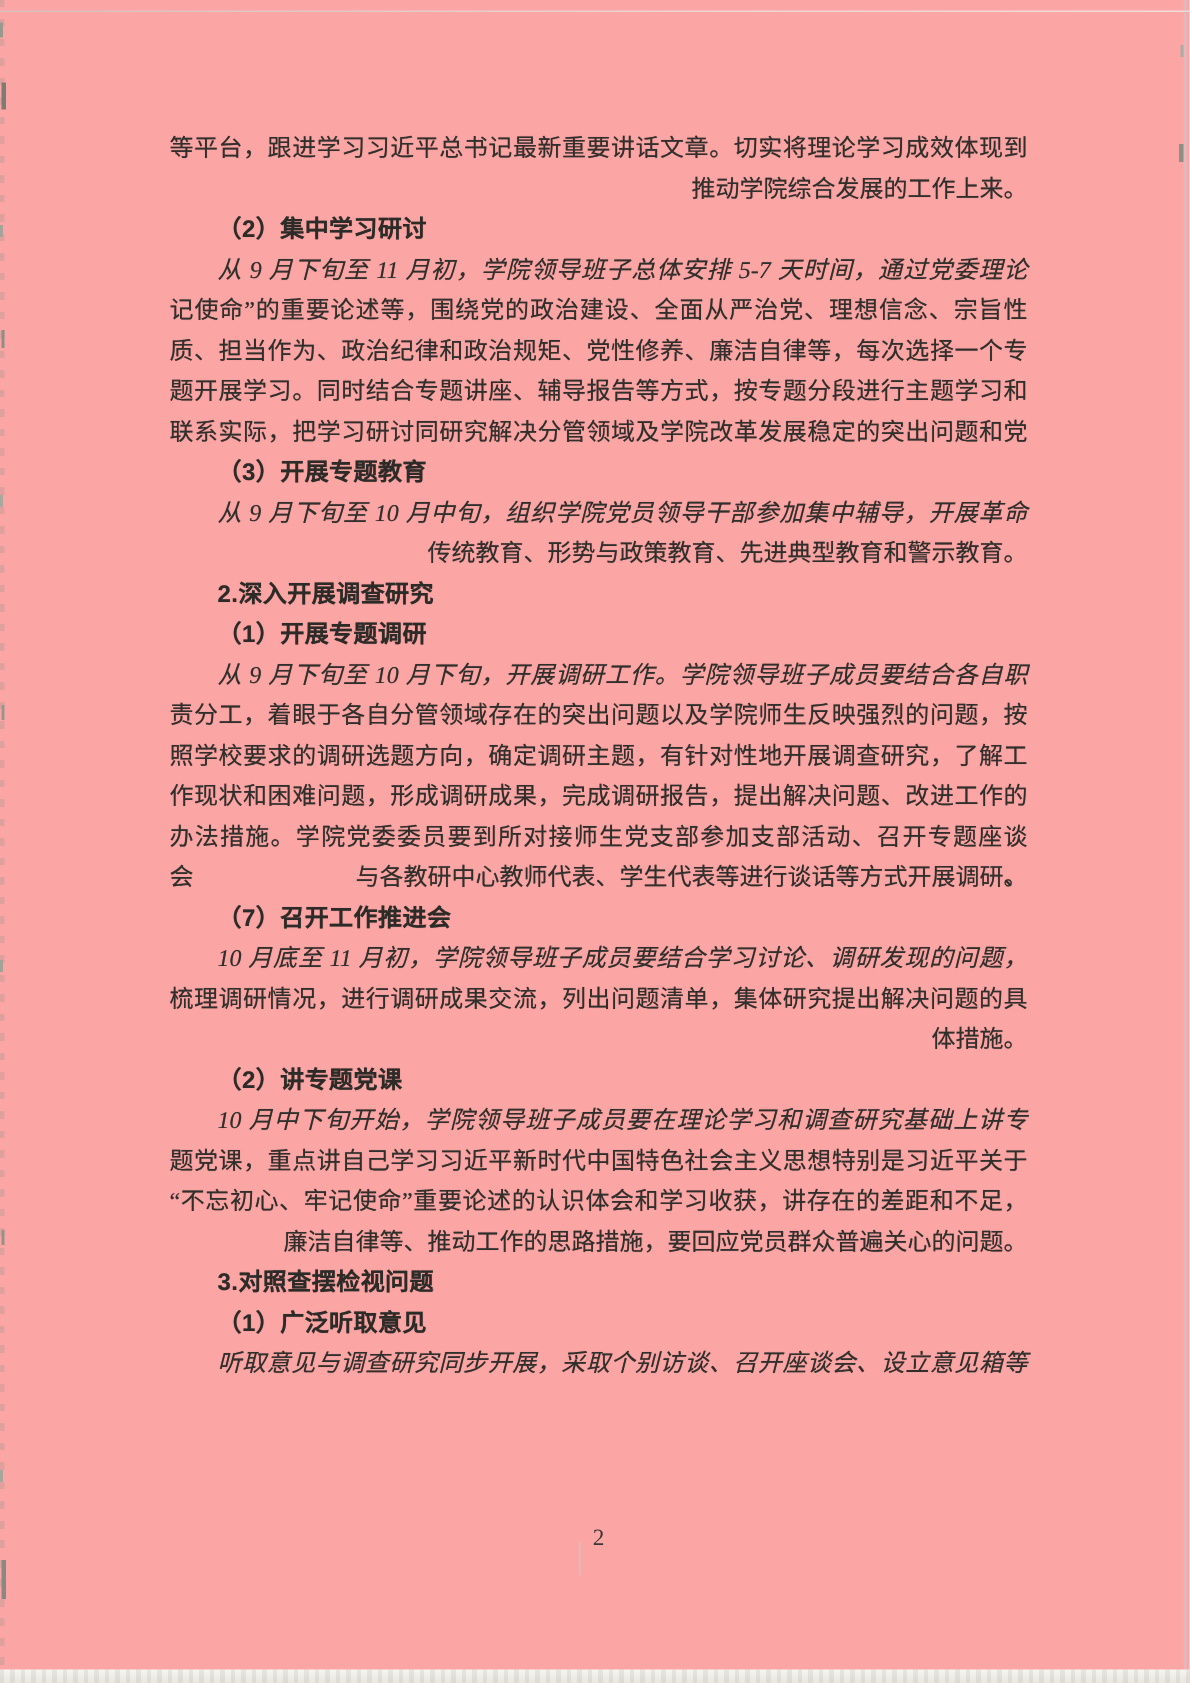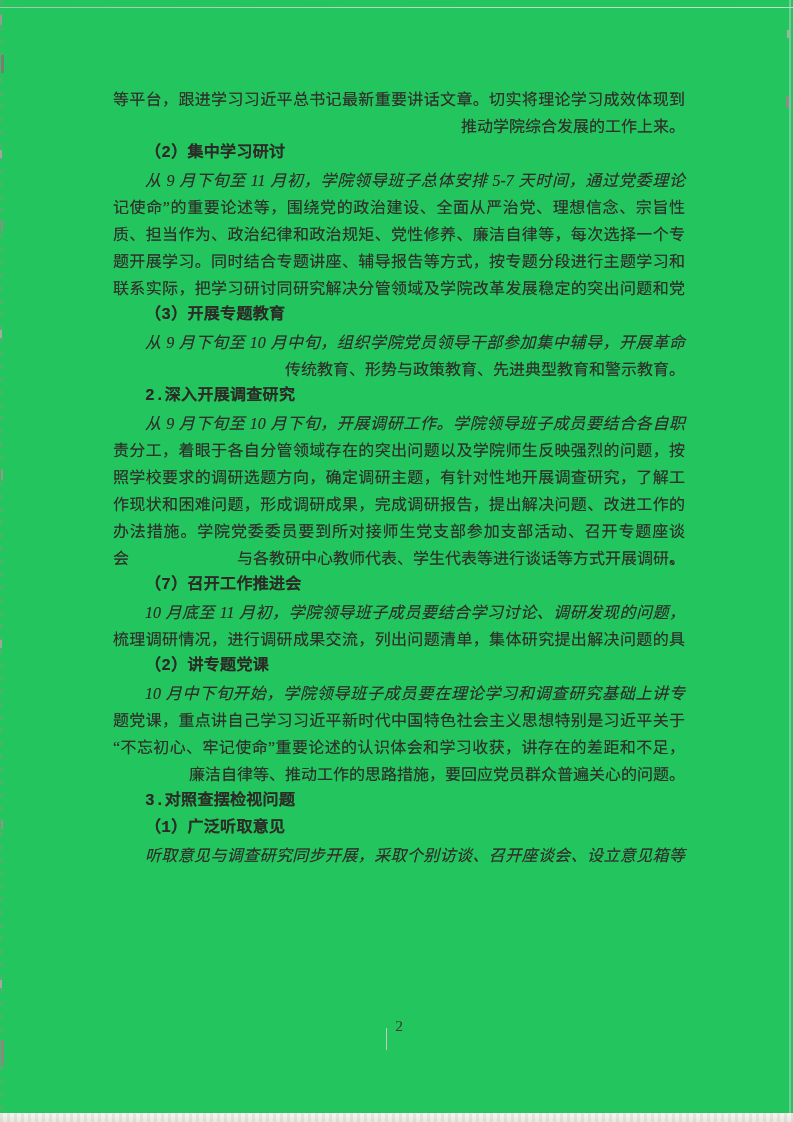--- a/index.html
+++ b/index.html
@@ -5,21 +5,21 @@
 <style>
   html, body {
     margin: 0;
     padding: 0;
     background: #f4f3ef;
   }
   .page {
     position: relative;
     width: 793px;
     height: 1122px;
-    background: #22c55e;
+    background: #fca5a5;
     overflow: hidden;
     font-family: "Liberation Serif", "DejaVu Serif", serif;
     color: #312f2b;
   }
   
   .edge-top {
     position: absolute;
     top: 7px; left: 0;
     width: 100%; height: 1px;
     background: linear-gradient(to right, #c9c8c2, #e7e6e0 60%, #efeee9);
@@ -68,21 +68,21 @@
   .line.body, .line.body-first {
     text-align: justify;
     text-align-last: justify;
     white-space: normal;
   }
   .line.body-first { text-indent: 2em; font-style: italic; }
   .line.body-end { text-align: right; }
   .line.heading {
     text-indent: 2em;
     text-align: left;
-    font-family: Liberation Mono, monospace;
+    font-family: Liberation Sans, sans-serif;
     font-weight: 700;
     letter-spacing: .3px;
     color: #2c2b27;
   }
   .page-number {
     position: absolute;
     left: 113px;
     top: 1012px;
     width: 572px;
     height: 27px;
@@ -122,29 +122,31 @@
       <div class="line heading">（2）集中学习研讨</div>
       <div class="line body-first">从 9 月下旬至 11 月初，学院领导班子总体安排 5-7 天时间，通过党委理论</div>
       <div class="line body">记使命”的重要论述等，围绕党的政治建设、全面从严治党、理想信念、宗旨性</div>
       <div class="line body">质、担当作为、政治纪律和政治规矩、党性修养、廉洁自律等，每次选择一个专</div>
       <div class="line body">题开展学习。同时结合专题讲座、辅导报告等方式，按专题分段进行主题学习和</div>
       <div class="line body">联系实际，把学习研讨同研究解决分管领域及学院改革发展稳定的突出问题和党</div>
       <div class="line heading">（3）开展专题教育</div>
       <div class="line body-first">从 9 月下旬至 10 月中旬，组织学院党员领导干部参加集中辅导，开展革命</div>
       <div class="line body-end">传统教育、形势与政策教育、先进典型教育和警示教育。</div>
       <div class="line heading">2.深入开展调查研究</div>
+      <div class="line heading">（1）开展专题调研</div>
       <div class="line body-first">从 9 月下旬至 10 月下旬，开展调研工作。学院领导班子成员要结合各自职</div>
       <div class="line body">责分工，着眼于各自分管领域存在的突出问题以及学院师生反映强烈的问题，按</div>
       <div class="line body">照学校要求的调研选题方向，确定调研主题，有针对性地开展调查研究，了解工</div>
       <div class="line body">作现状和困难问题，形成调研成果，完成调研报告，提出解决问题、改进工作的</div>
       <div class="line body">办法措施。学院党委委员要到所对接师生党支部参加支部活动、召开专题座谈会、</div>
       <div class="line body-end">与各教研中心教师代表、学生代表等进行谈话等方式开展调研。</div>
       <div class="line heading">（7）召开工作推进会</div>
       <div class="line body-first">10 月底至 11 月初，学院领导班子成员要结合学习讨论、调研发现的问题，</div>
       <div class="line body">梳理调研情况，进行调研成果交流，列出问题清单，集体研究提出解决问题的具</div>
+      <div class="line body-end">体措施。</div>
       <div class="line heading">（2）讲专题党课</div>
       <div class="line body-first">10 月中下旬开始，学院领导班子成员要在理论学习和调查研究基础上讲专</div>
       <div class="line body">题党课，重点讲自己学习习近平新时代中国特色社会主义思想特别是习近平关于</div>
       <div class="line body">“不忘初心、牢记使命”重要论述的认识体会和学习收获，讲存在的差距和不足，</div>
       <div class="line body-end">廉洁自律等、推动工作的思路措施，要回应党员群众普遍关心的问题。</div>
       <div class="line heading">3.对照查摆检视问题</div>
       <div class="line heading">（1）广泛听取意见</div>
       <div class="line body-first">听取意见与调查研究同步开展，采取个别访谈、召开座谈会、设立意见箱等</div>
     </main>
 

